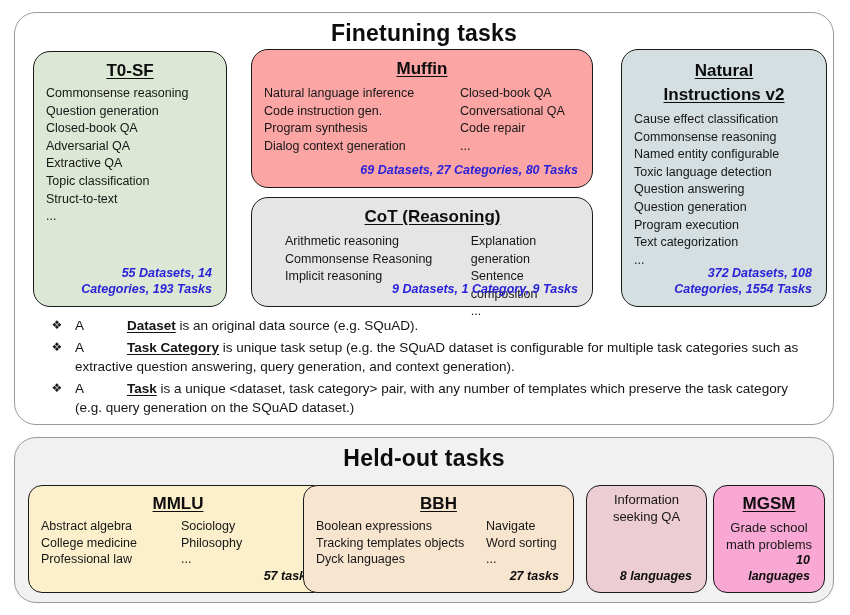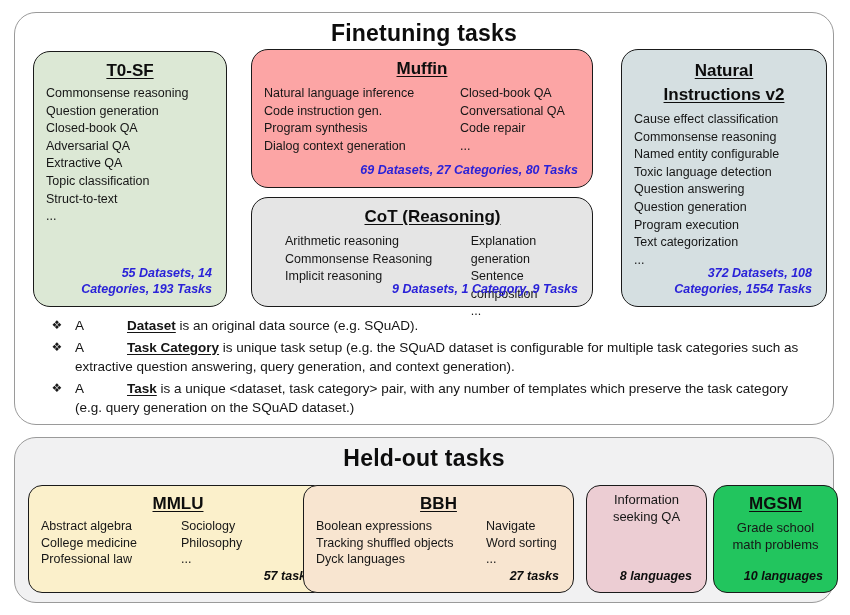--- a/index.html
+++ b/index.html
@@ -31,21 +31,21 @@
          font-size:13.5px;line-height:19.5px;color:#141414;}
   .note{display:flex;margin-bottom:2px;}
   .note-bullet{flex:0 0 36px;text-align:center;font-size:12px;line-height:19.5px;color:#1a1a1a;}
   .note-text{flex:1;}
   .term{font-weight:bold;text-decoration:underline;text-underline-offset:2px;padding-left:40px;}
   
   .ho-box{position:absolute;border:1.4px solid #1a1a1a;border-radius:14px;box-sizing:border-box;top:47px;height:108px;}
   #box-mmlu{left:13px;width:300px;background:#fbf0cb;}
   #box-bbh{left:288px;width:271px;background:#f8e5d0;}
   #box-tydiqa{left:571px;width:121px;background:#eccdd3;}
-  #box-mgsm{left:698px;width:125px;background:#22c55e;}
+  #box-mgsm{left:698px;width:112px;background:#f9a8d4;}
   .ho-box .box-title{margin:8px 6px 2px;}
   .ho-box .item-list{font-size:12.5px;line-height:16.5px;}
   .ho-box .stats{color:#0d0d0d;bottom:8px;}
   #box-mmlu .col-left{width:140px;}
   #box-bbh .col-left{width:170px;}
   .center-lines{text-align:center;font-size:13px;line-height:16.5px;margin-top:6px;color:#161616;}
 </style>
 </head>
 <body>
 
@@ -153,21 +153,21 @@
       </ul>
     </div>
     <div class="stats">57 tasks</div>
   </div>
 
   <div class="ho-box" id="box-bbh">
     <div class="box-title">BBH</div>
     <div class="cols">
       <ul class="item-list col-left">
         <li>Boolean expressions</li>
-        <li>Tracking shuffled objects</li>
+        <li>Tracking templates objects</li>
         <li>Dyck languages</li>
       </ul>
       <ul class="item-list col-right">
         <li>Navigate</li>
         <li>Word sorting</li>
         <li>...</li>
       </ul>
     </div>
     <div class="stats">27 tasks</div>
   </div>

